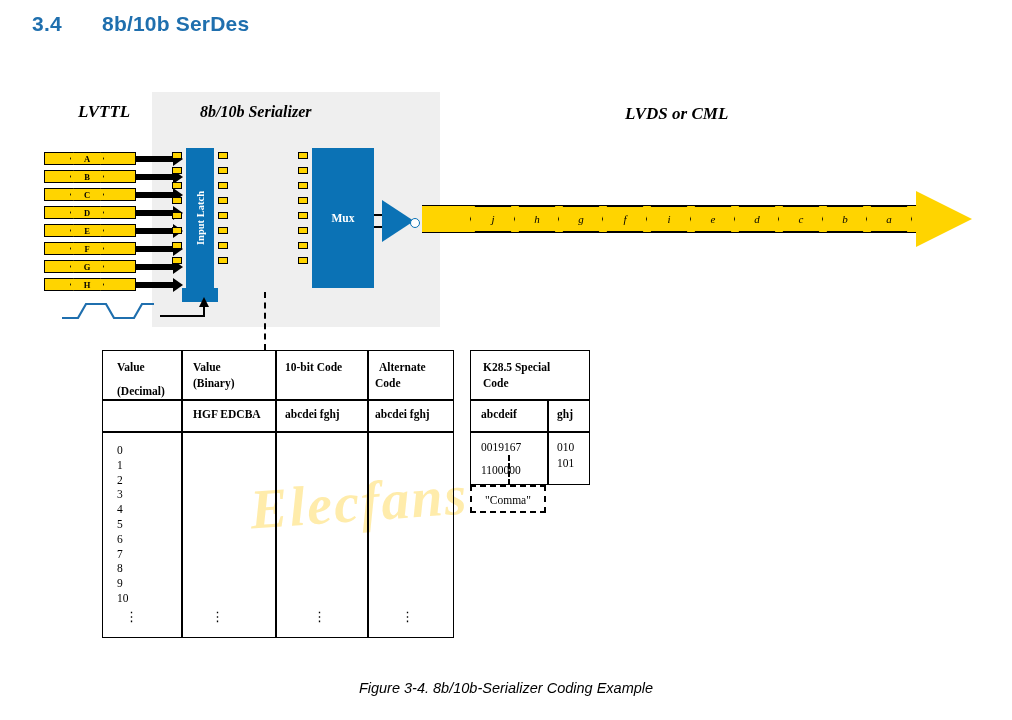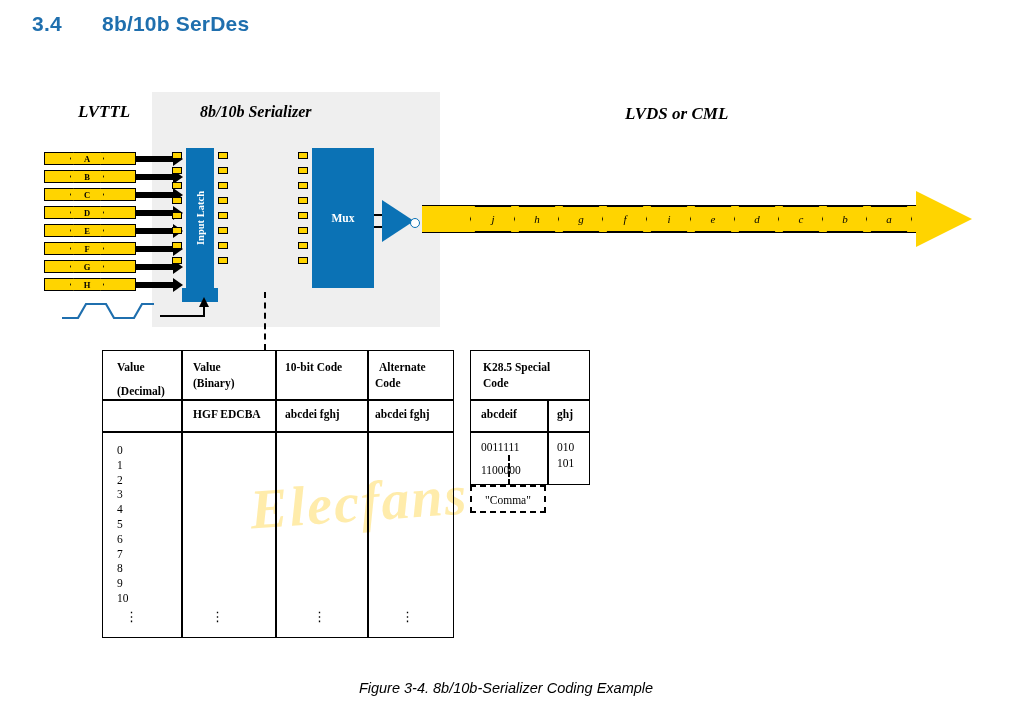--- a/index.html
+++ b/index.html
@@ -383,21 +383,21 @@
     <div class="hrule" style="top:48px;"></div>
     <div class="hrule" style="top:80px;"></div>
     <div class="vrule" style="left:76px; top:48px; bottom:0;"></div>
 
     <div class="cell hdr" style="left:12px; top:10px;">K28.5 Special</div>
     <div class="cell hdr" style="left:12px; top:26px;">Code</div>
 
     <div class="cell hdr" style="left:10px; top:57px;">abcdeif</div>
     <div class="cell hdr" style="left:86px; top:57px;">ghj</div>
 
-    <div class="cell" style="left:10px; top:90px;">0011111</div>
+    <div class="cell" style="left:10px; top:90px;">0019167</div>
     <div class="cell" style="left:86px; top:90px;">010</div>
     <div class="cell" style="left:10px; top:106px;margin-top:7px;">1100000</div>
     <div class="cell" style="left:86px; top:106px;">101</div>
   </div>
 
   <div class="dashline" style="left:508px; top:455px; height:30px;"></div>
   <div class="comma-box">"Comma"</div>
 
 </div>
 

